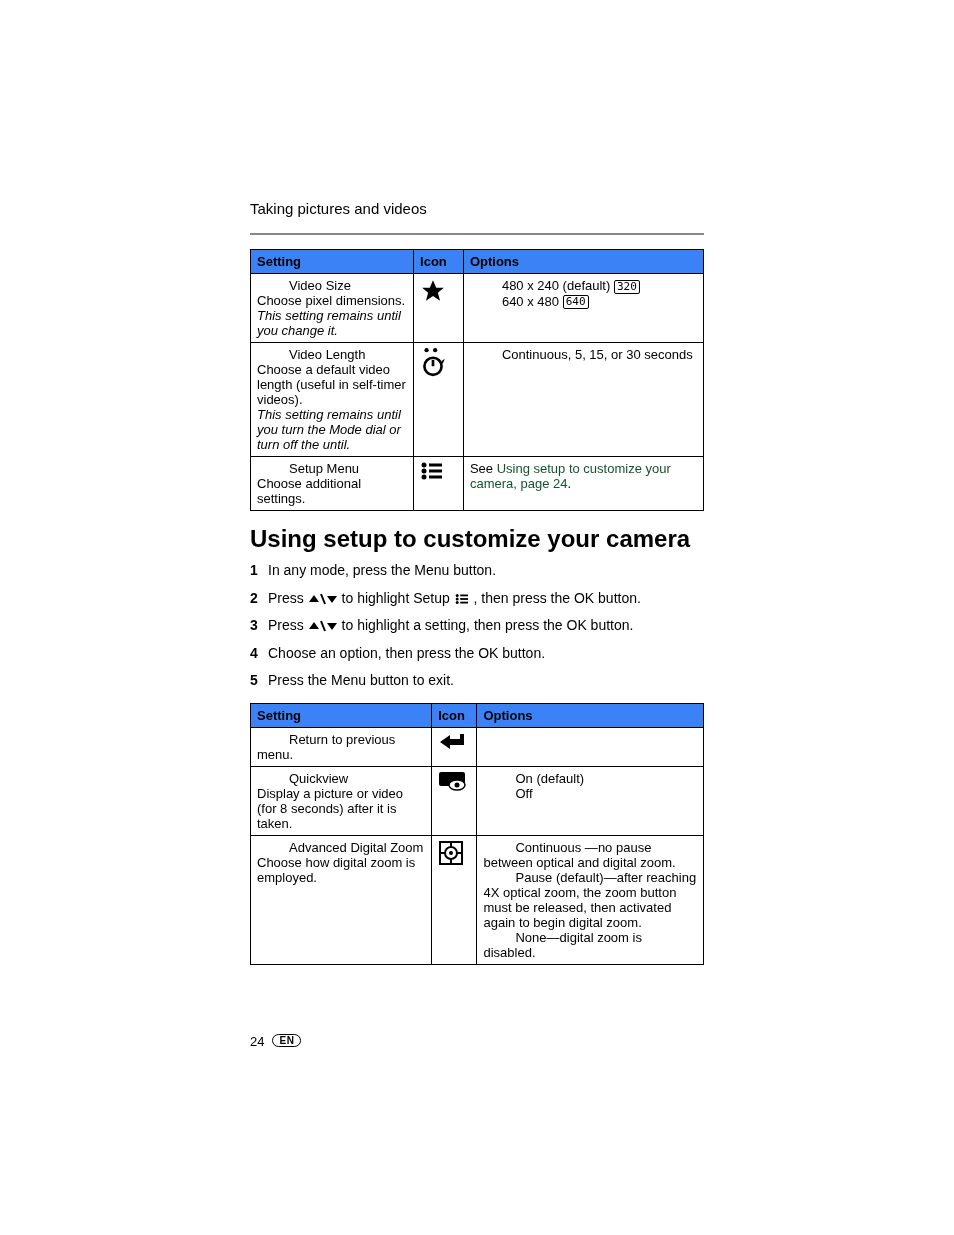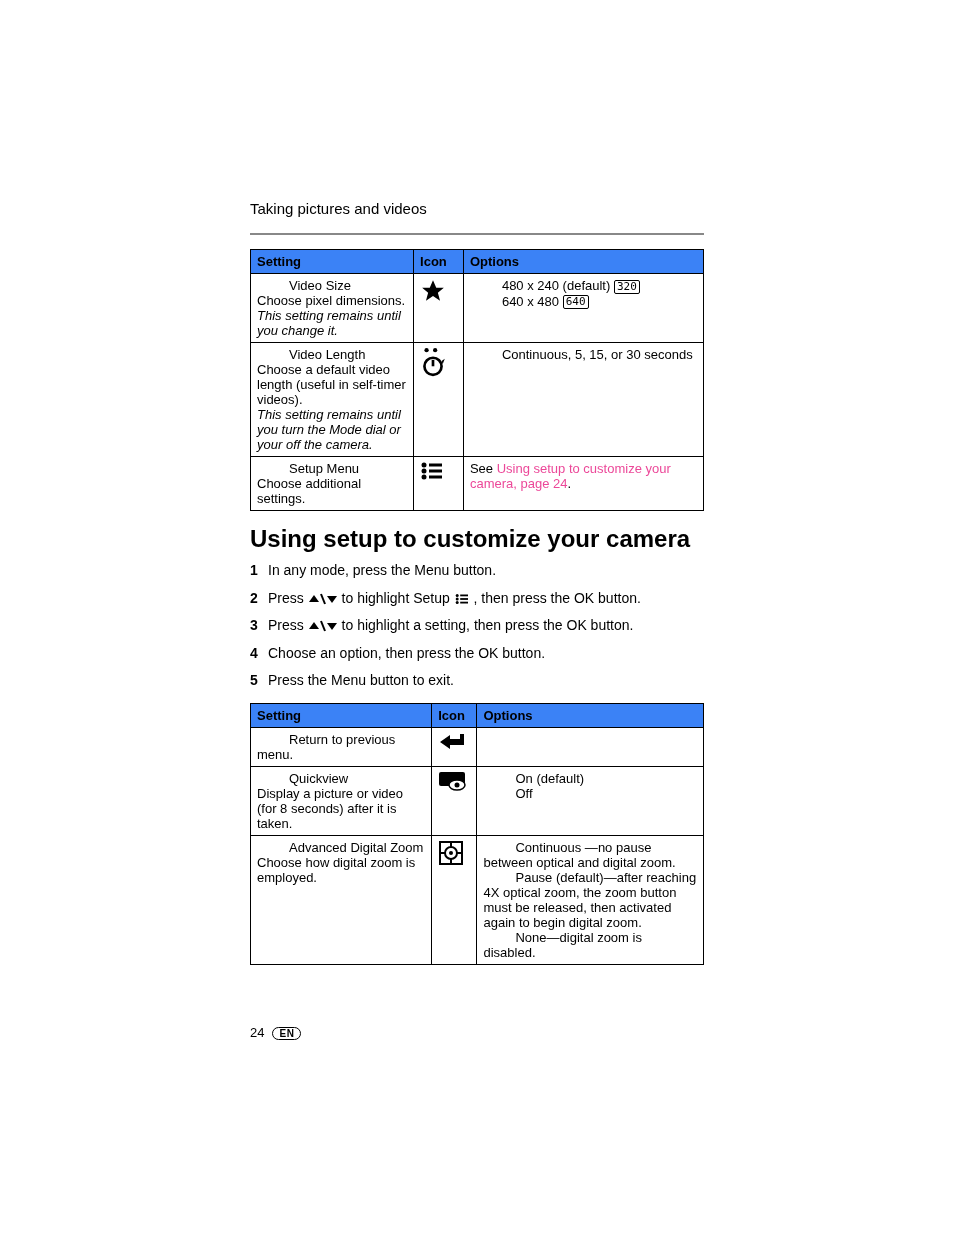--- a/index.html
+++ b/index.html
@@ -39,21 +39,21 @@
   }
   table.settings th {
     background: #3b82f6;
     font-weight: bold;
   }
   .col-setting { width: 36%; }
   .col-icon { width: 11%; text-align:center;}
   .col-options { width: 53%; }
   .bold { font-weight: normal; margin-left: 32px; }
   .italic { font-style: italic; }
-  .link { color: #ec4899; }
+  .link { color: #14532d; }
   h2.heading {
     font-size: 24px;
     font-weight: bold;
     margin: 10px 0 8px 0;
   }
   ol.steps {
     list-style: none;
     padding: 0;
     margin: 0 0 12px 0;
     font-size: 14px;
@@ -65,25 +65,25 @@
   }
   ol.steps li .num {
     font-weight: bold;
     width: 18px;
     flex-shrink: 0;
   }
   .icon-cell { text-align: center; vertical-align: top; padding-top:6px;}
   svg.inline { vertical-align: middle; display:inline-block;}
   .footer {
     position: absolute;
-    bottom: 195px;
+    bottom: 186px;
     left: 250px;
     right: 250px;
     display: flex;
-    align-items: flex-end;
+    align-items: flex-start;
     font-size: 13px;
   }
   .footer .pagenum { margin-right: 8px; }
   .footer .lang {
     border: 1.5px solid #000;
     border-radius: 10px;
     padding: 0 6px;
     font-size: 10px;
     font-weight: bold;
     letter-spacing: 0.5px;
@@ -142,21 +142,21 @@
             <span class="bold">640 x 480</span>
             <span class="small-res-icon">640</span>
           </div>
         </td>
       </tr>
 
       <tr>
         <td>
           <div class="bold">Video Length</div>
           <div>Choose a default video length (useful in self-timer videos).</div>
-          <div class="italic">This setting remains until you turn the Mode dial or your off the camera.</div>
+          <div class="italic">This setting remains until you turn the Mode dial or turn off the until.</div>
         </td>
         <td class="icon-cell">
           <svg width="26" height="30" viewBox="0 0 24 28">
             <circle cx="6" cy="3" r="2" fill="#000"></circle>
               <circle cx="14" cy="3" r="2" fill="#000"></circle>
             <circle cx="12" cy="18" r="8" fill="none" stroke="#000" stroke-width="2.5"></circle>
             <line x1="12" y1="18" x2="12" y2="12" stroke="#000" stroke-width="2.5"></line>
             <polygon points="20,13 23,11 21,16" fill="#000"></polygon>
           </svg>
         </td>

